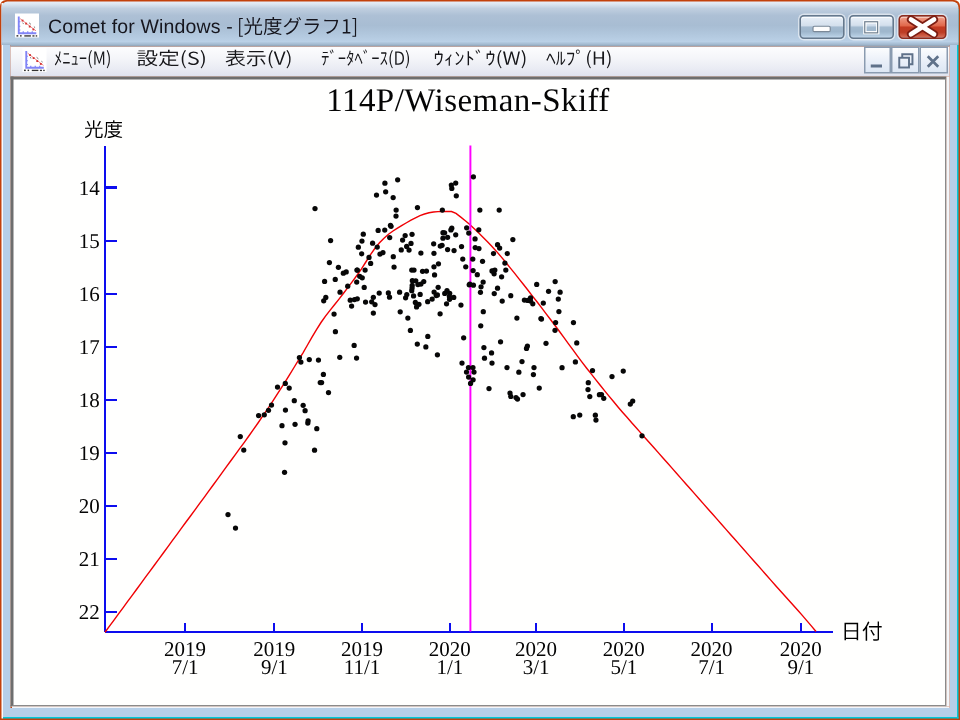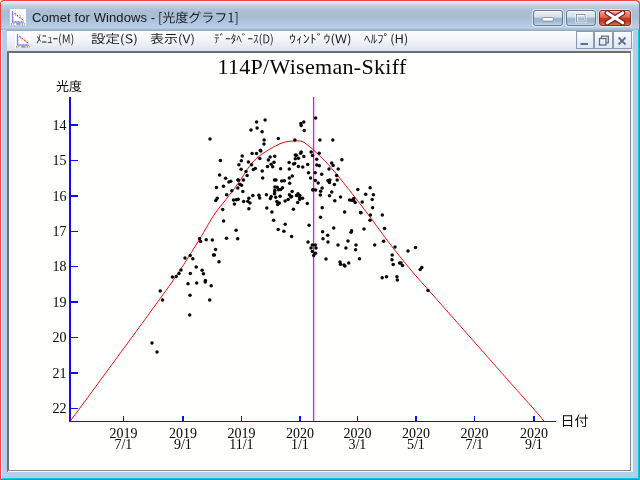--- a/index.html
+++ b/index.html
@@ -1,15 +1,15 @@
 <!DOCTYPE html>
 <html><head><meta charset="utf-8"><style>
 * {margin:0;padding:0;box-sizing:border-box}
 html,body {width:640px;height:480px;overflow:hidden;font-family:"Liberation Sans",sans-serif}
-#win {position:absolute;inset:0;background:#ef4444;border-radius:4px 4px 0 0}
+#win {position:absolute;inset:0;background:#c2410c;border-radius:4px 4px 0 0}
 .abs {position:absolute}
 #cyanR {right:1px;top:6px;bottom:1px;width:1.2px;background:#00c9d8}
 #cyanB {left:2px;right:1px;bottom:1px;height:1.3px;background:#00c9d8}
 #whiteL {left:1px;top:2px;bottom:1px;width:1px;background:#f8fbfe}
 #tbar {left:1px;top:1px;right:1px;height:29px;border-radius:4px 4px 0 0;
  background:linear-gradient(180deg,#e9eff8 0%,#dce6f1 6%,#c0cfe0 16%,#adc0d5 32%,#a8bdd3 55%,#b1c7dd 75%,#bad0e6 92%,#9db4ca 100%);}
 #tbar .txt {position:absolute;left:31px;top:8.6px;font-size:13px;color:#16161e;letter-spacing:0.1px}
 #ticon {left:10px;top:9px;width:16px;height:16px}
 #titlejp {left:158px;top:0;width:100px;height:29px}
 #mbar {left:7px;top:30px;width:626px;height:21px;background:linear-gradient(180deg,#fdfdfe 0%,#f4f5f9 40%,#e9ebf3 75%,#dfe2ee 100%);border-top:1px solid #96aabe}

